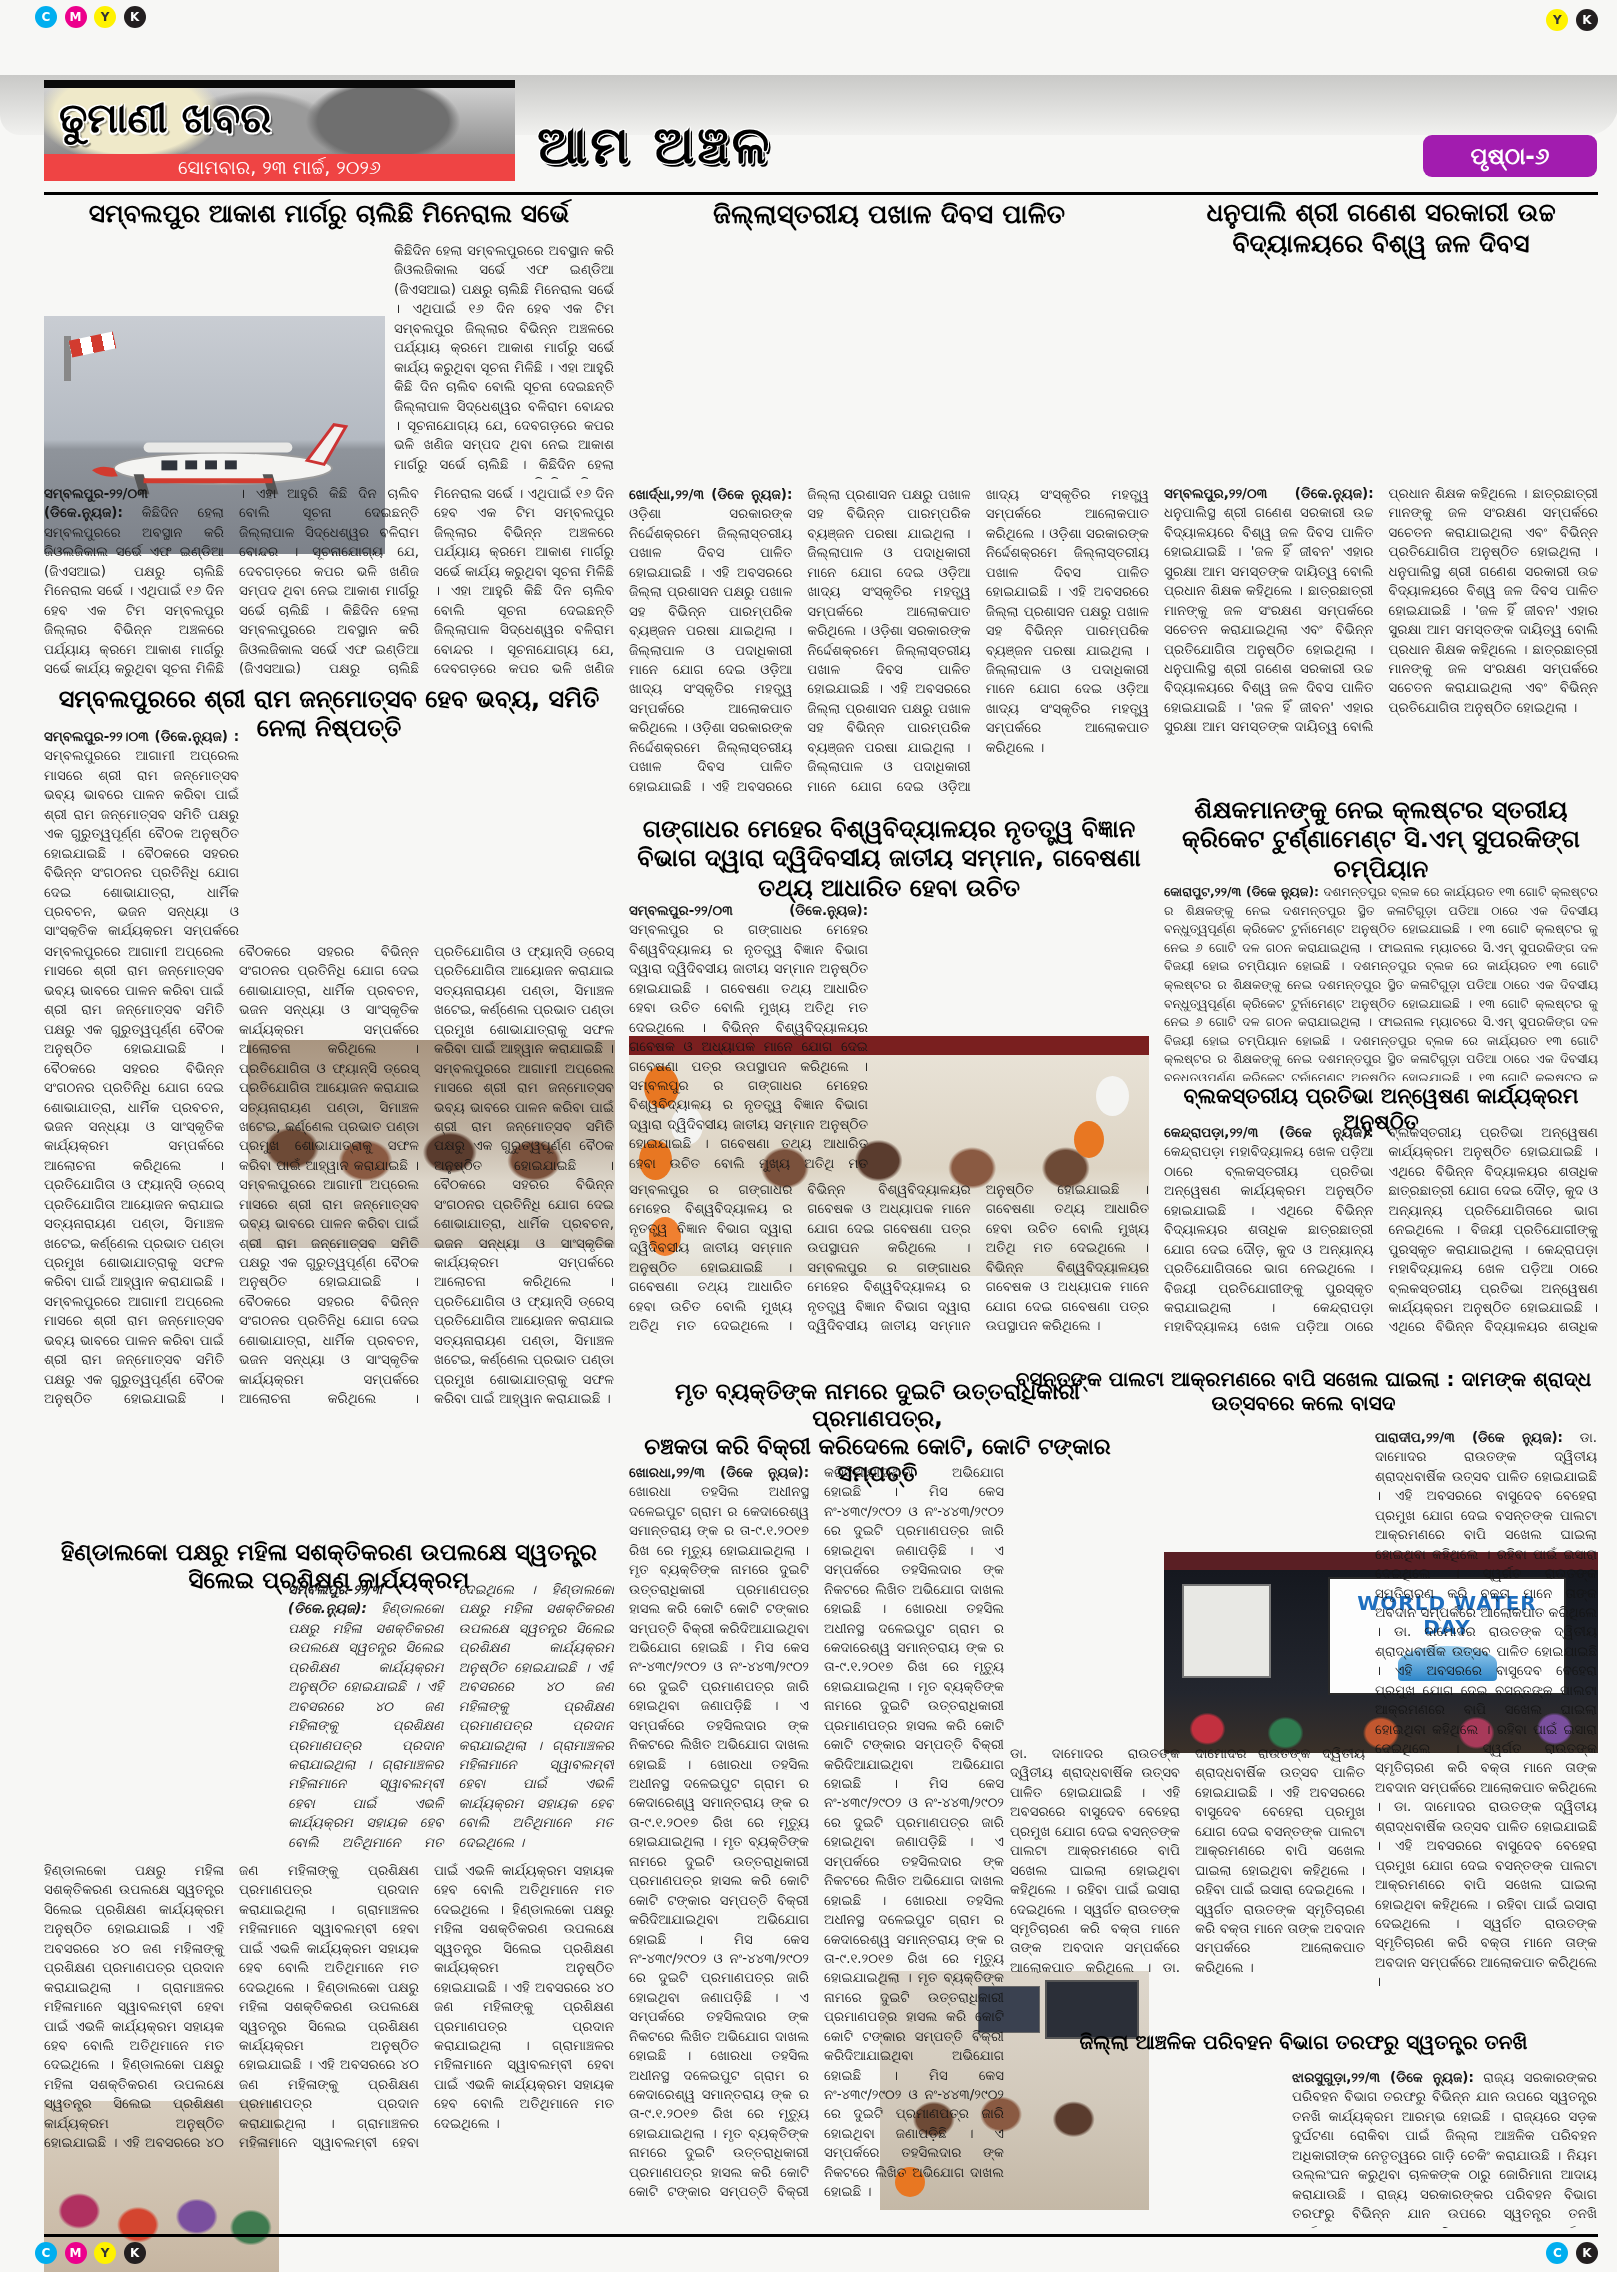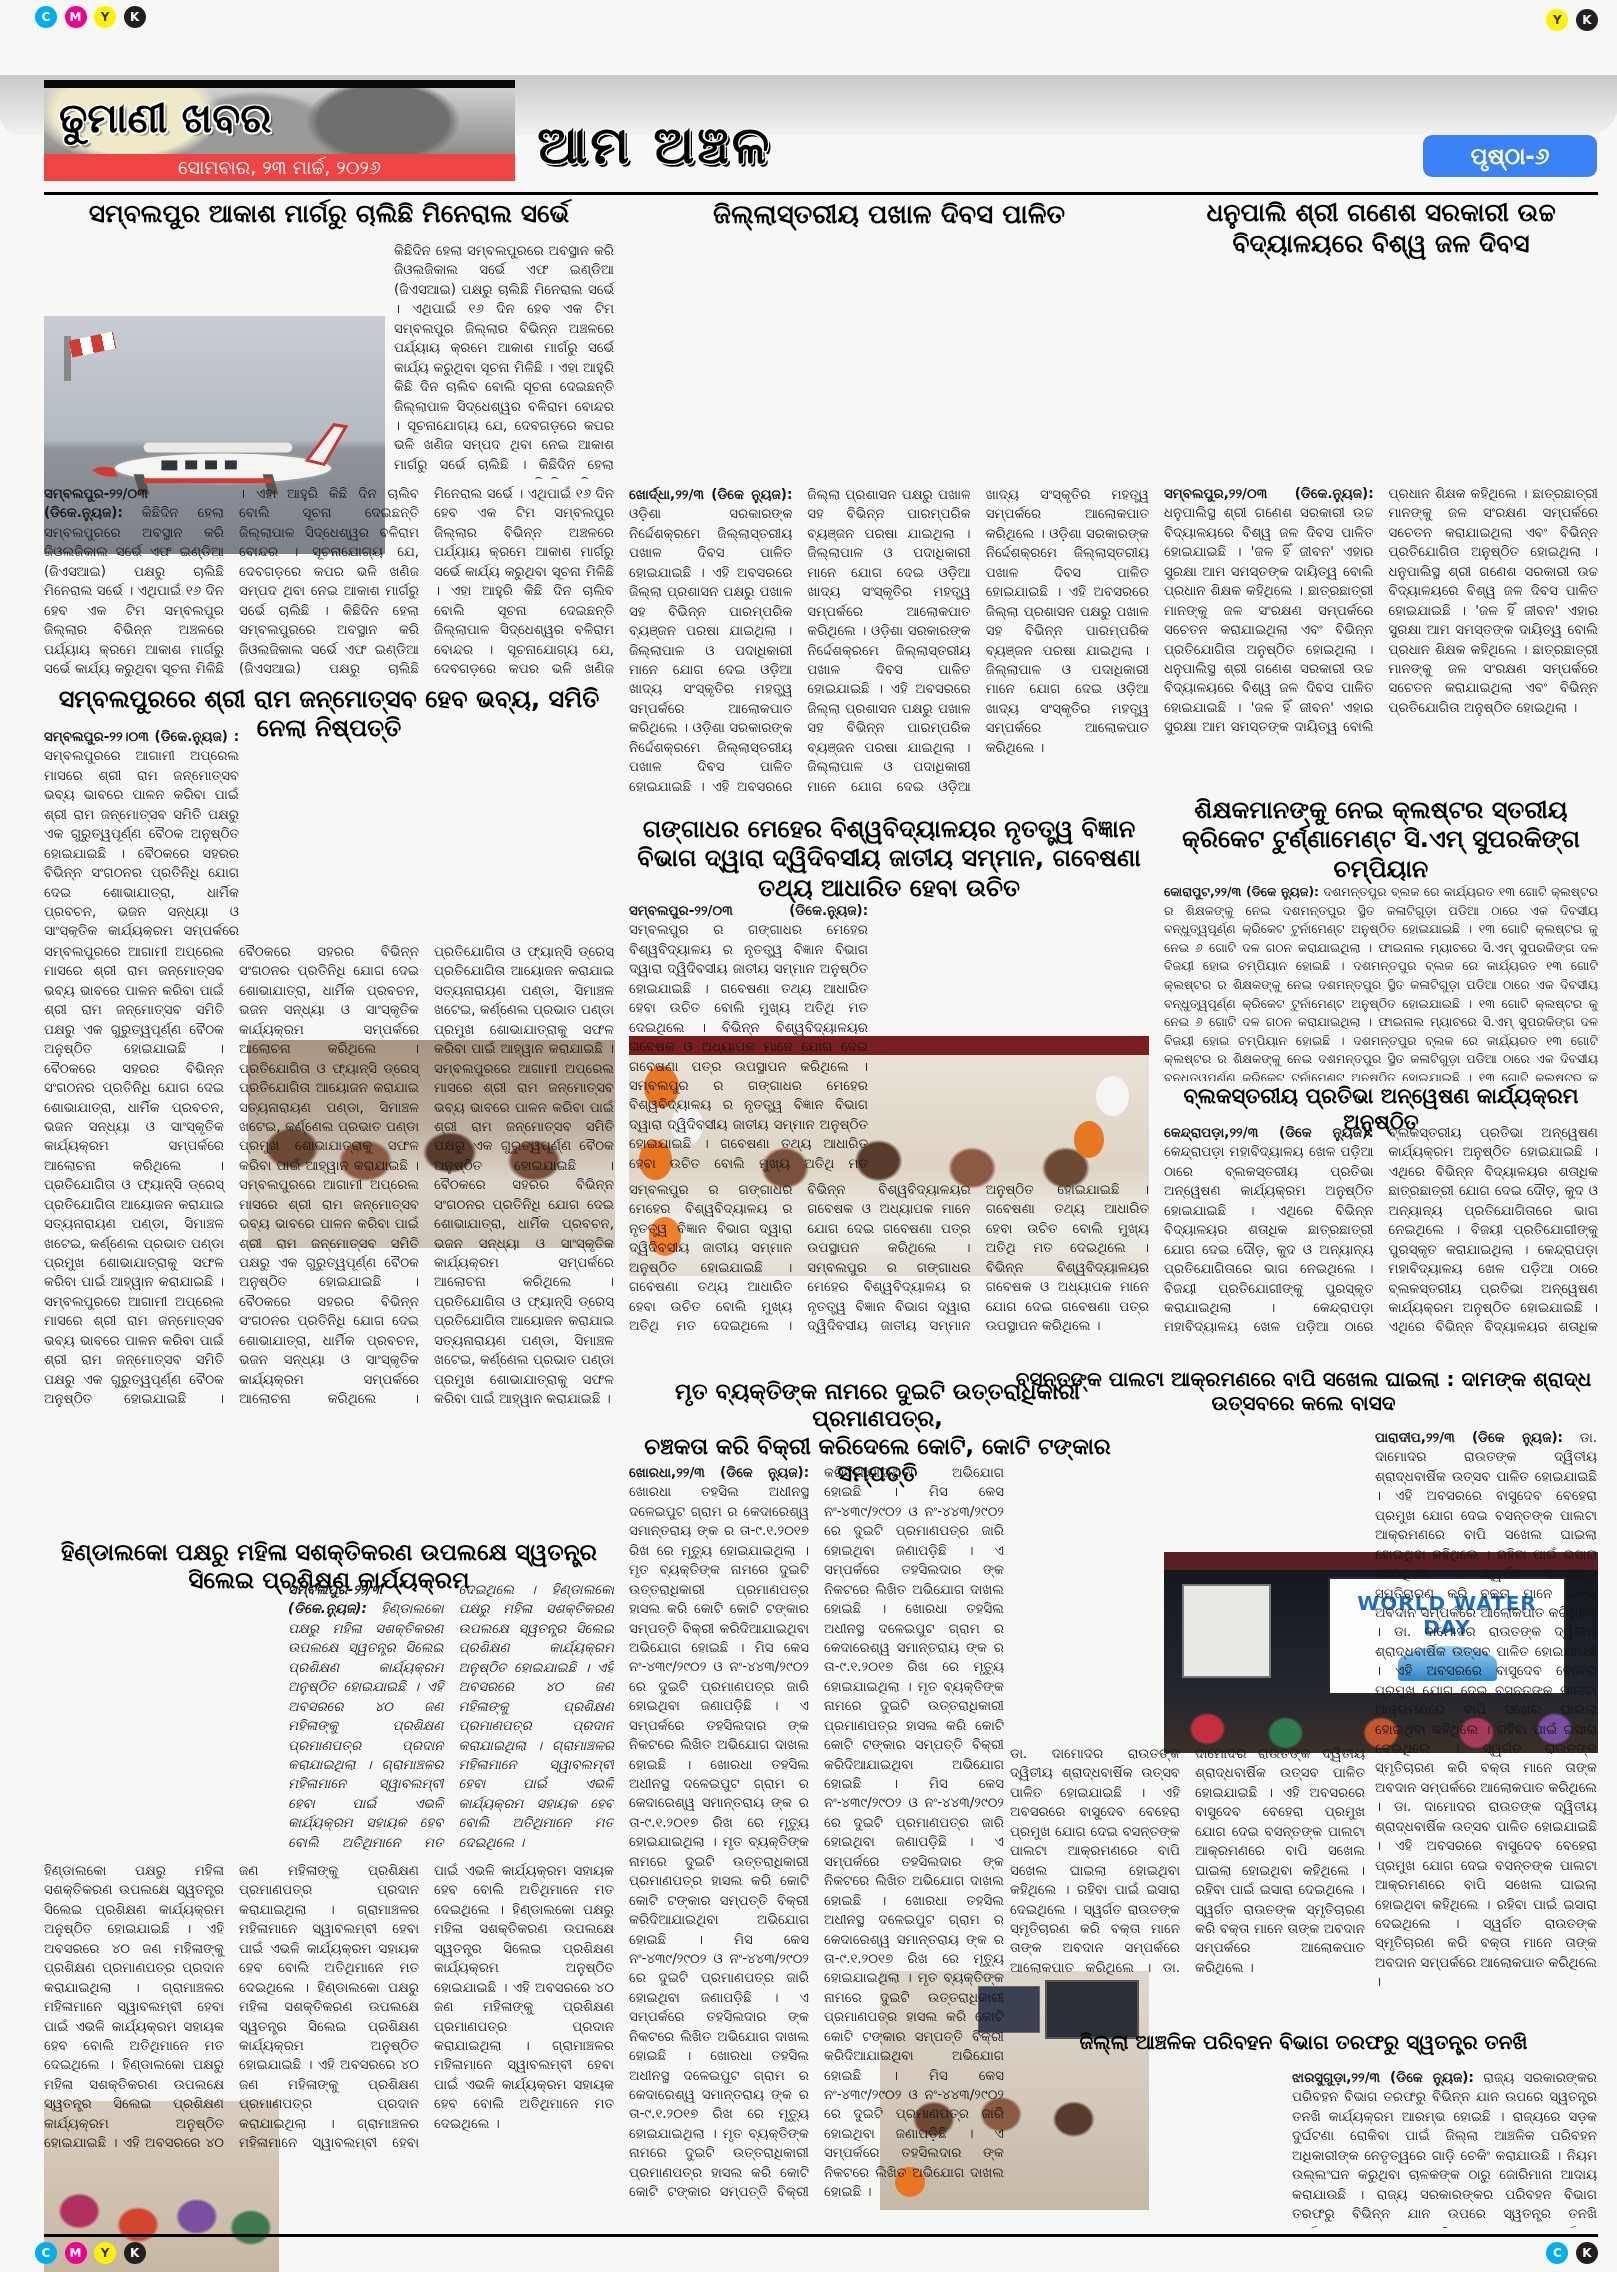--- a/index.html
+++ b/index.html
@@ -8,21 +8,21 @@
   .abs{position:absolute;}
   .hl{font-weight:bold;color:#000;text-align:center;line-height:1.22;margin:0;}
   .bd{font-size:13.4px;line-height:1.45;text-align:justify;color:#151515;overflow:hidden;}
   .c2{column-count:2;column-gap:15px;}
   .c3{column-count:3;column-gap:15px;}
   .dl{font-weight:bold;}
   .ph{position:relative;overflow:hidden;background:#b9b9b9;}
   .rule{background:#000;}
   .mark{width:22px;height:22px;border-radius:50%;display:inline-block;
         text-align:center;line-height:22px;font-size:12px;font-weight:bold;margin-right:5px;}
-  .badge{background:#3b82f6;border-radius:9px;color:#fff;display:flex;
+  .badge{background:#a21caf;border-radius:9px;color:#fff;display:flex;
          align-items:center;justify-content:center;}
   .datebar{background:#ef4444;color:#fff;display:flex;align-items:center;justify-content:center;}
   .balloon{position:absolute;border-radius:50%;}
   .screen{position:absolute;background:#fdfdfd;border:2px solid #2a2a2a;
           display:flex;flex-direction:column;align-items:center;justify-content:center;}
 </style>
 </head>
 <body>
 
 <div class="page">

